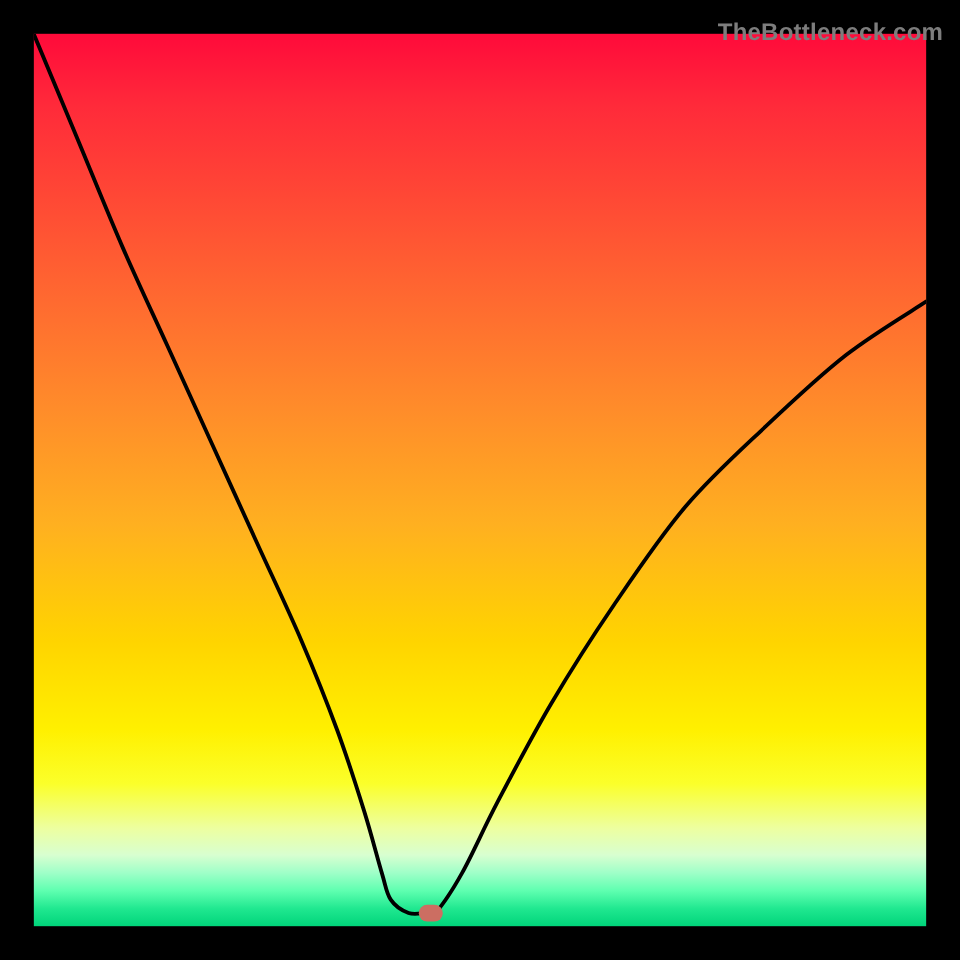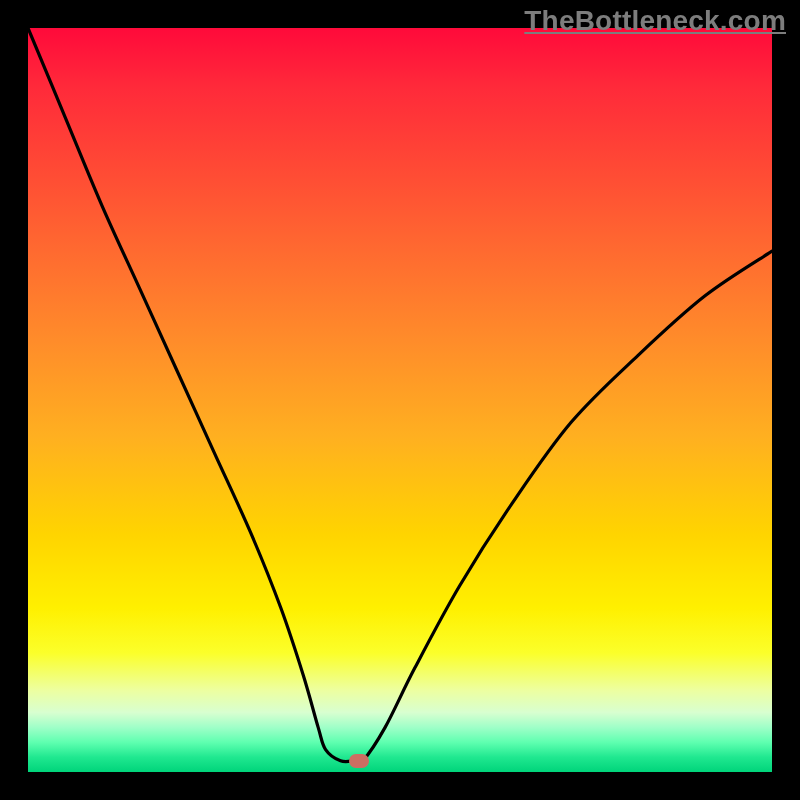--- a/index.html
+++ b/index.html
@@ -43,28 +43,27 @@
       #edffa0 89%,
       #d8ffd0 92%,
       #9fffc8 94%,
       #5fffb0 96%,
       #20e890 98%,
       #00d47a 100%
     );
   }
   .watermark {
     position: absolute;
-    top: 5px;
+    top: 16px;
     right: 14px;
     color: #7d7d7d;
-    font-size: 28px;
+    font-size: 20px;
     font-weight: 600;
     letter-spacing: 0.2px;
     user-select: none;
-    text-decoration: underline;
   }
   svg.curve {
     position: absolute;
     inset: 0;
   }
   .marker {
     position: absolute;
     width: 20px;
     height: 14px;
     border-radius: 8px;

